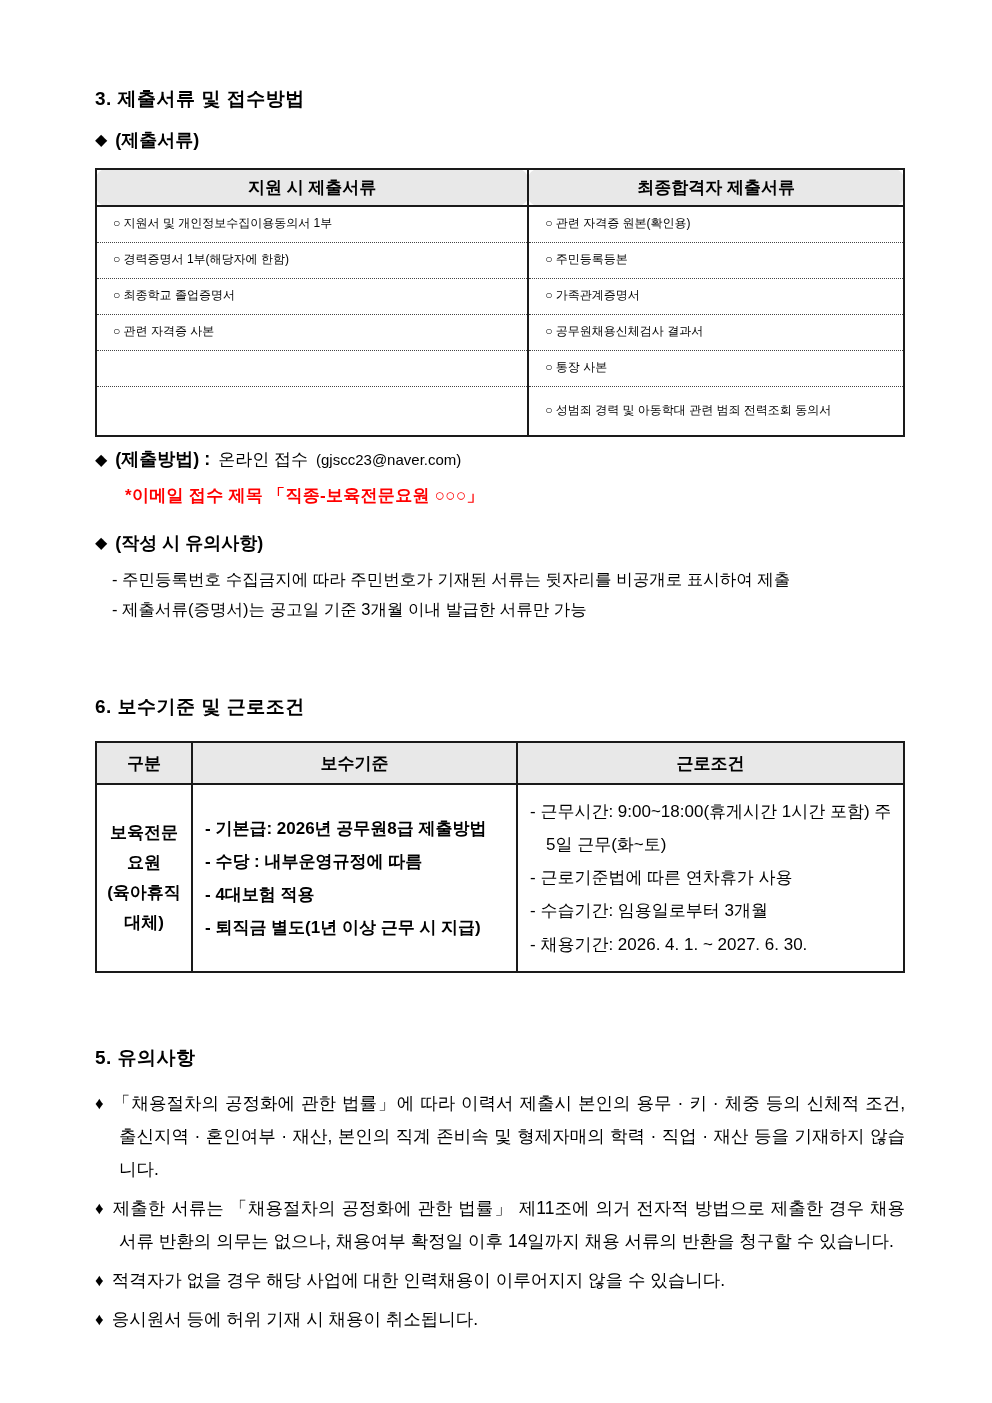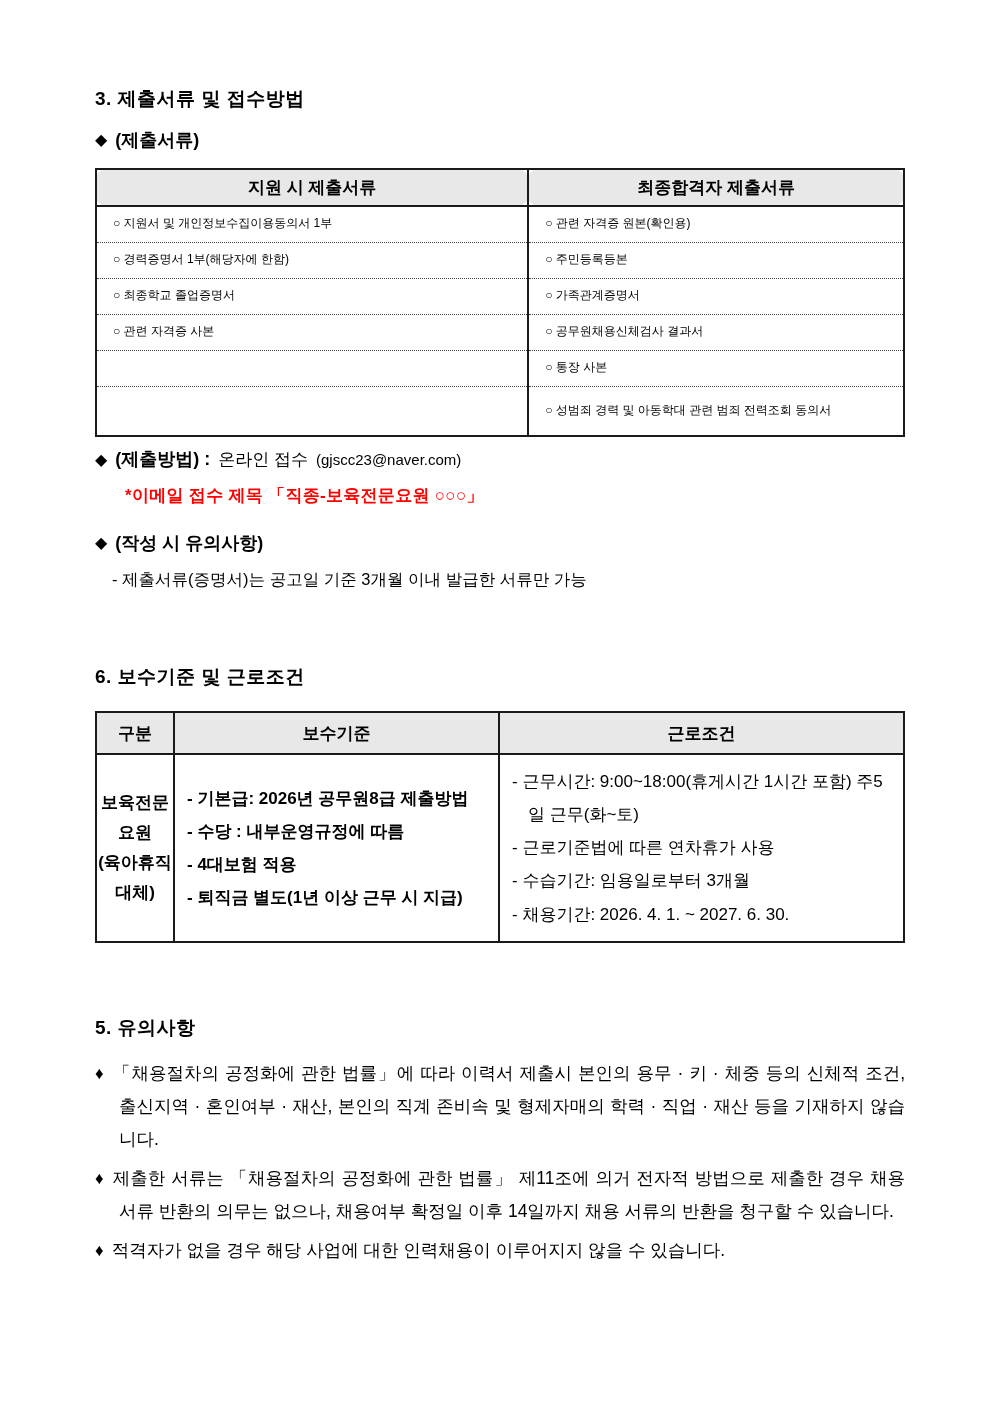--- a/index.html
+++ b/index.html
@@ -60,21 +60,21 @@
   }
   
   .pay-section{margin-top:70px;}
   .pay-table{margin-top:21px;border:2px solid var(--border-dark);table-layout:fixed;}
   .pay-table th{
     background:var(--table-header-bg);
     font-size:17px;font-weight:bold;text-align:center;height:42px;
     border-bottom:2px solid var(--border-dark);
   }
   .pay-table th + th, .pay-table td + td{border-left:2px solid var(--border-dark);}
-  .pay-table .col-cat{width:78px;}
+  .pay-table .col-cat{width:96px;}
   .pay-table .col-pay{width:325px;}
   .pay-table td{vertical-align:middle;height:176px;}
   .cat-cell{
     text-align:center;font-weight:bold;font-size:17px;line-height:1.75;white-space:pre-line;
   }
   .pay-cell,.work-cell{padding:10px 8px 10px 12px;}
   .pay-cell .item{font-weight:bold;}
   .item{
     font-size:17px;line-height:1.95;
     padding-left:16px;text-indent:-16px;
@@ -145,20 +145,21 @@
 
 
     <div class="email-subject-note">*이메일 접수 제목 「직종-보육전문요원 ○○○」</div>
 
     <div class="sub-heading writing-heading">
       <span class="bullet">◆</span>
       <span>(작성 시 유의사항)</span>
     </div>
 
     <div class="writing-notes">
+      <div class="writing-note">- 주민등록번호 수집금지에 따라 주민번호가 기재된 서류는 뒷자리를 비공개로 표시하여 제출</div>
       <div class="writing-note">- 제출서류(증명서)는 공고일 기준 3개월 이내 발급한 서류만 가능</div>
     </div>
 
     <div class="pay-section">
       <div class="section-title">6. 보수기준 및 근로조건</div>
 
       <table class="pay-table">
         <thead>
           <tr>
             <th class="col-cat">구분</th>
@@ -189,17 +190,18 @@
       </table>
     </div>
 
     <div class="notice-section">
       <div class="section-title">5. 유의사항</div>
 
       <div class="notice-items">
         <div class="notice-item"><span class="bullet">♦</span><span>「채용절차의 공정화에 관한 법률」에 따라 이력서 제출시 본인의 용무 · 키 · 체중 등의 신체적 조건, 출신지역 · 혼인여부 · 재산, 본인의 직계 존비속 및 형제자매의 학력 · 직업 · 재산 등을 기재하지 않습니다.</span></div>
         <div class="notice-item"><span class="bullet">♦</span><span>제출한 서류는 「채용절차의 공정화에 관한 법률」 제11조에 의거 전자적 방법으로 제출한 경우 채용서류 반환의 의무는 없으나, 채용여부 확정일 이후 14일까지 채용 서류의 반환을 청구할 수 있습니다.</span></div>
         <div class="notice-item"><span class="bullet">♦</span><span>적격자가 없을 경우 해당 사업에 대한 인력채용이 이루어지지 않을 수 있습니다.</span></div>
+        <div class="notice-item"><span class="bullet">♦</span><span>응시원서 등에 허위 기재 시 채용이 취소됩니다.</span></div>
       </div>
     </div>
 
   </div>
 </div>
 
 </body></html>

